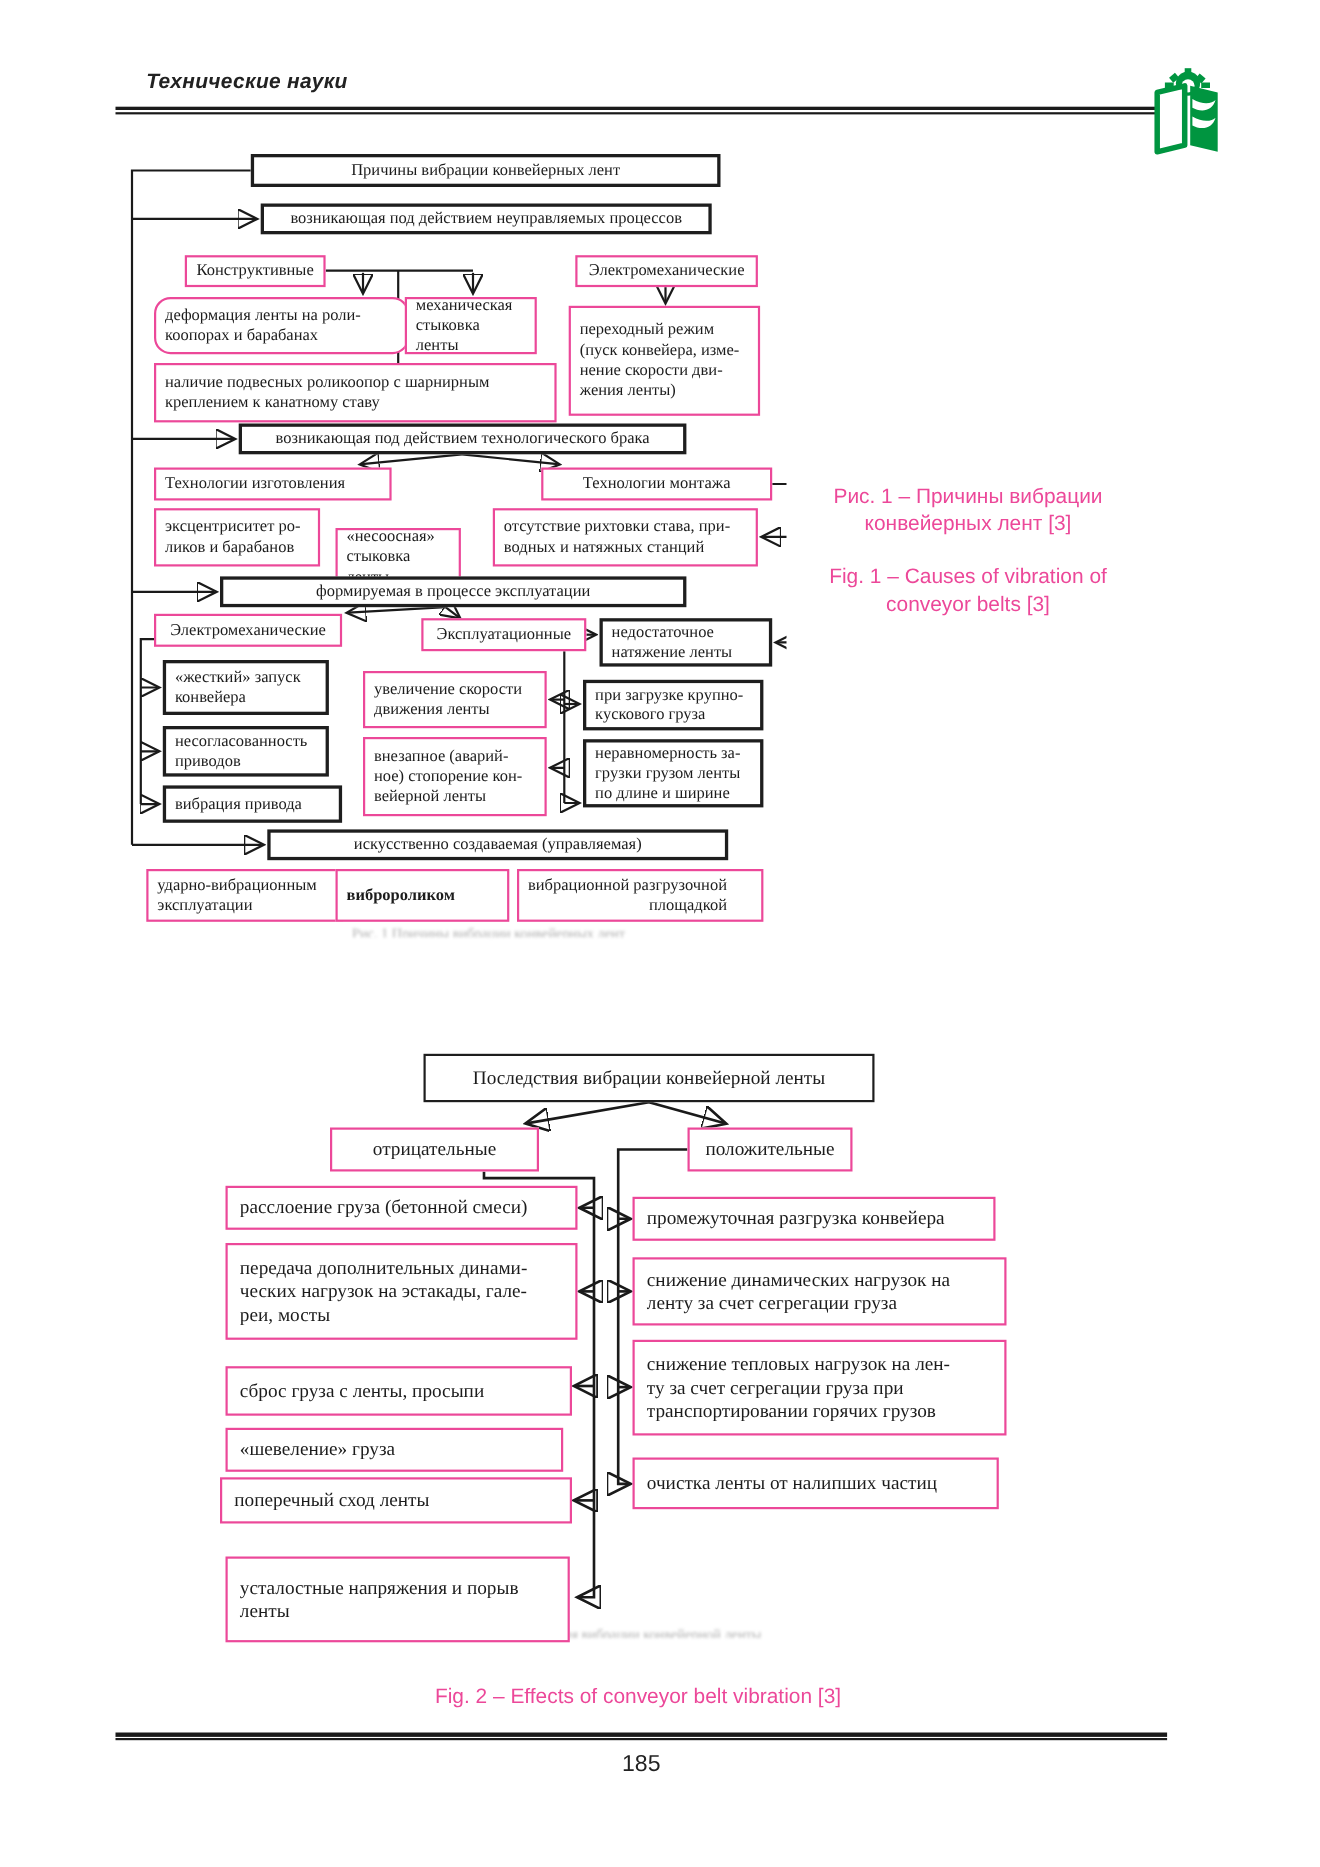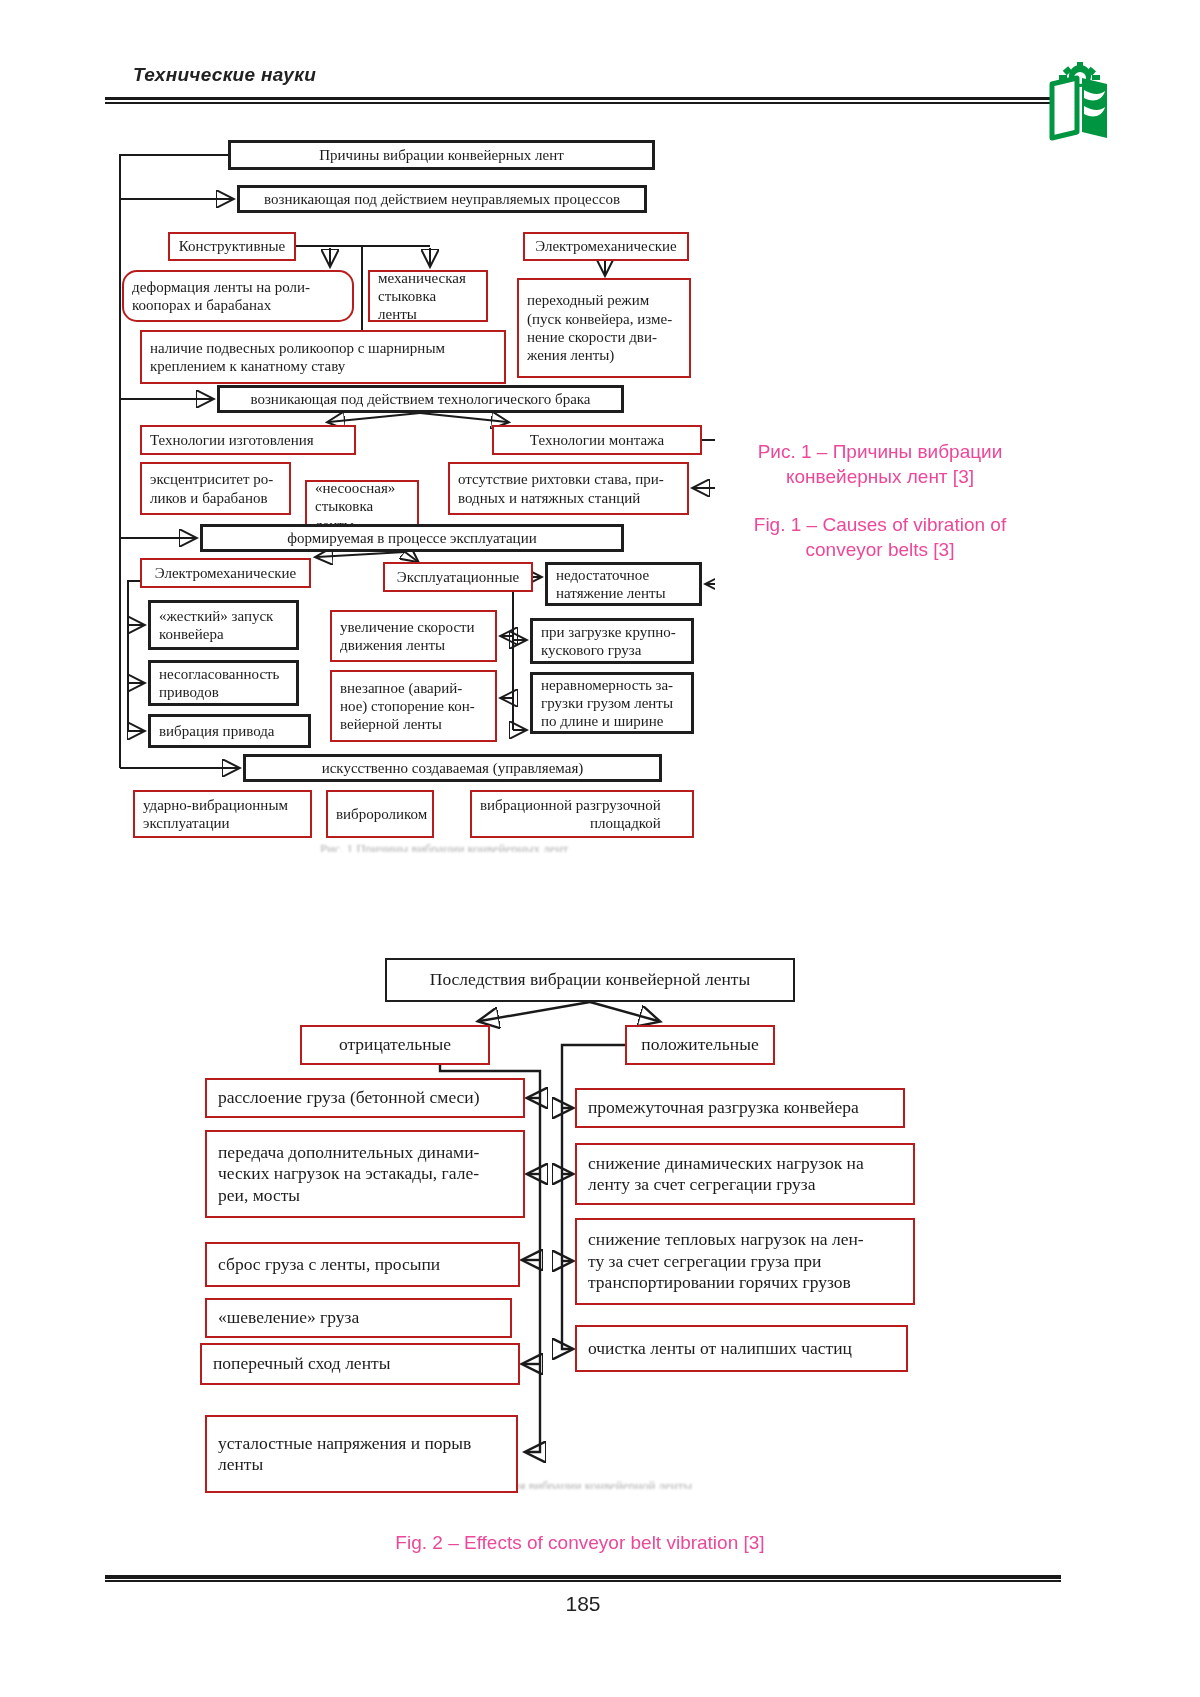--- a/index.html
+++ b/index.html
@@ -12,21 +12,21 @@
           border-top:3px solid #1a1a1a; border-bottom:2px solid #1a1a1a; }
   .rule.hdr { top:97px; }
   .rule.ftr { top:1575px; border-top-width:4px; }
 
   .logo { position:absolute; left:1044px; top:58px; width:70px; height:86px; }
 
   .fig { position:absolute; }
   .wires { position:absolute; left:0; top:0; z-index:1; }
   .wires path, .wires line { stroke:#1a1a1a; fill:none; }
 
-  .node { position:absolute; z-index:2; background:#fff; border:2px solid #b91c1c;
+  .node { position:absolute; z-index:2; background:#fff; border:2px solid #ec4899;
           display:flex; align-items:center; padding:2px 8px;
           white-space:pre-line; line-height:1.22; }
   .node.c { justify-content:center; text-align:center; }
   .node.t { border-width:3px; border-color:#1e1e1e; }
   #fig1 .node { font-size:15px; }
   #fig2 .node { font-size:17.5px; padding:4px 11px; border-width:2.5px; }
 
   .cap { position:absolute; font-family:"Liberation Sans", sans-serif; font-size:19px;
          line-height:1.28; text-align:center; white-space:pre-line; color:#ec4899; z-index:3; }
 
@@ -93,21 +93,21 @@
         <path d="M398,592 H410" marker-end="url(#m1)"></path>
         <path d="M587,302 H650 V446 H592" marker-end="url(#m1)"></path>
         <path d="M650,350 H579" marker-end="url(#m1)"></path>
       </g>
     </svg>
 
     <div class="node c t" style="left:113px; top:2px;  width:427px; height:30px;">Причины вибрации конвейерных лент</div>
     <div class="node c t" style="left:122px; top:47px; width:410px; height:28px;">возникающая под действием неуправляемых процессов</div>
     <div class="node c" style="left:53px;  top:94px; width:128px; height:29px;">Конструктивные</div>
     <div class="node c" style="left:408px; top:94px; width:166px; height:29px;">Электромеханические</div>
-    <div class="node" style="left:7px;  top:132px; width:232px; height:52px;border-radius:15px;">деформация ленты на роли-
+    <div class="node" style="left:25px;  top:132px; width:232px; height:52px;border-radius:15px;">деформация ленты на роли-
 коопорах и барабанах</div>
     <div class="node" style="left:253px; top:132px; width:120px; height:52px;">механическая
 стыковка ленты</div>
     <div class="node" style="left:402px; top:140px; width:174px; height:100px;">переходный режим
 (пуск конвейера, изме-
 нение скорости дви-
 жения ленты)</div>
     <div class="node" style="left:25px;  top:192px; width:366px; height:54px;">наличие подвесных роликоопор с шарнирным
 креплением к канатному ставу</div>
     <div class="node c t" style="left:102px; top:247px; width:407px; height:28px;">возникающая под действием технологического брака</div>
@@ -135,21 +135,21 @@
     <div class="node" style="left:215px; top:532px; width:167px; height:72px;">внезапное (аварий-
 ное) стопорение кон-
 вейерной ленты</div>
     <div class="node t" style="left:415px; top:534px; width:164px; height:62px;">неравномерность за-
 грузки грузом ленты
 по длине и ширине</div>
     <div class="node t" style="left:33px;  top:576px; width:163px; height:34px;">вибрация привода</div>
     <div class="node c t" style="left:128px; top:616px; width:419px; height:28px;">искусственно создаваемая (управляемая)</div>
     <div class="node" style="left:18px;  top:652px; width:179px; height:48px;">ударно-вибрационным
 эксплуатации</div>
-    <div class="node" style="left:211px; top:652px; width:108px; height:48px;">вибророликом</div>
+    <div class="node" style="left:190px; top:652px; width:158px; height:48px;font-weight:bold;">вибророликом</div>
     <div class="node" style="left:355px; top:652px; width:224px; height:48px;text-align:right;">вибрационной разгрузочной
 площадкой</div>
     <div class="artifact" style="left:205px; top:703px; width:300px;">Рис. 1 Причины вибрации конвейерных лент</div>
   </div>
 
   <div class="cap" style="left:728px; top:416px; width:304px;">
     <span style="display:block;">Рис. 1 – Причины вибрации
 конвейерных лент [3]</span>
     <span style="display:block;">Fig. 1 – Causes of vibration of
 conveyor belts [3]</span>

